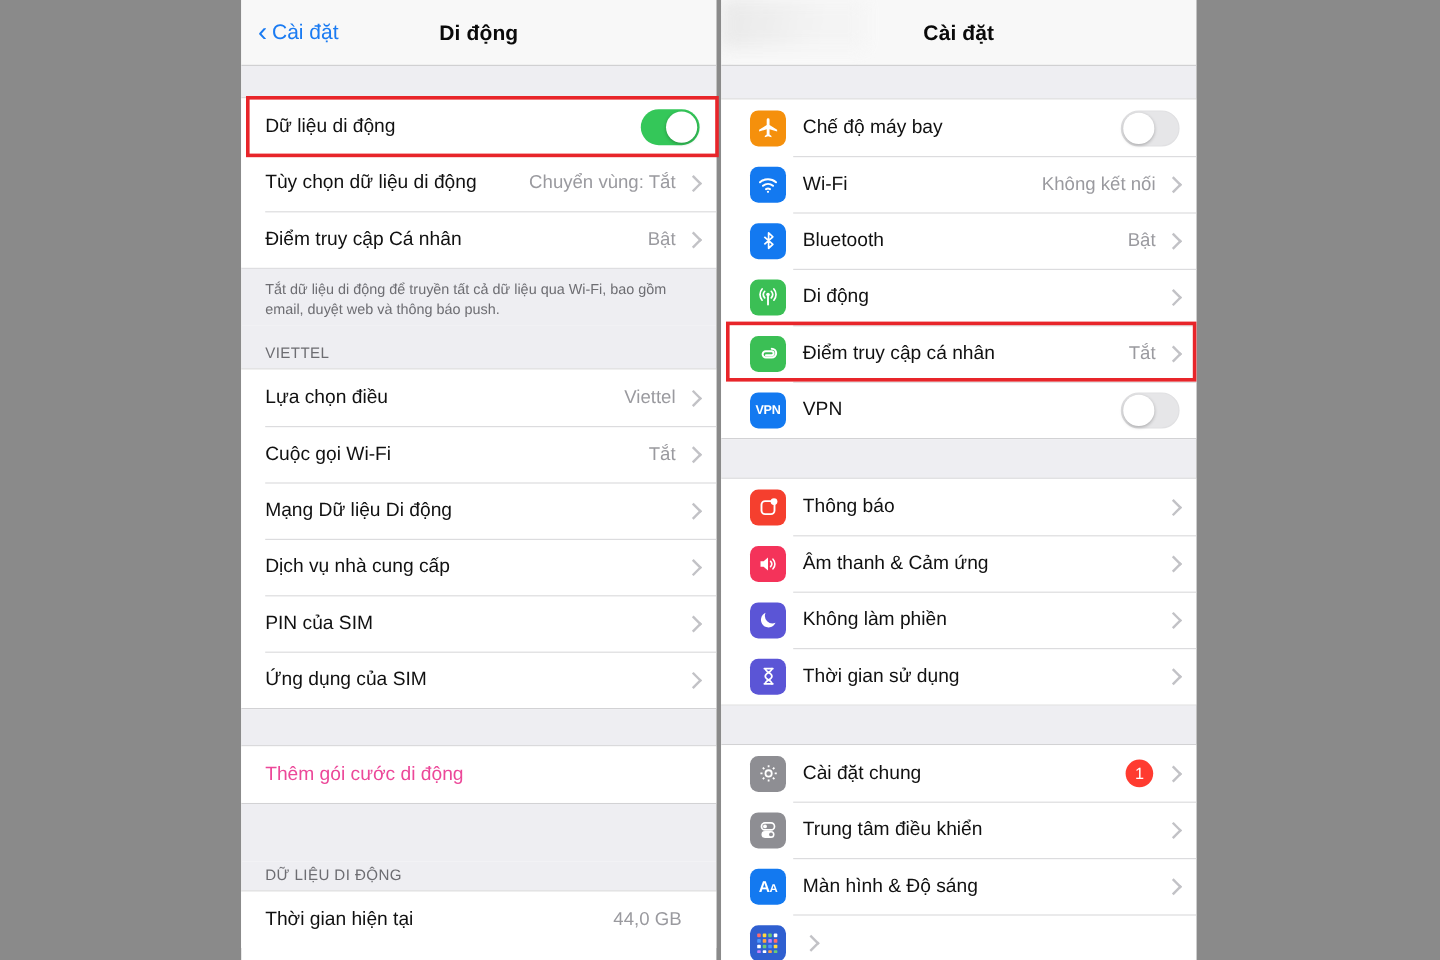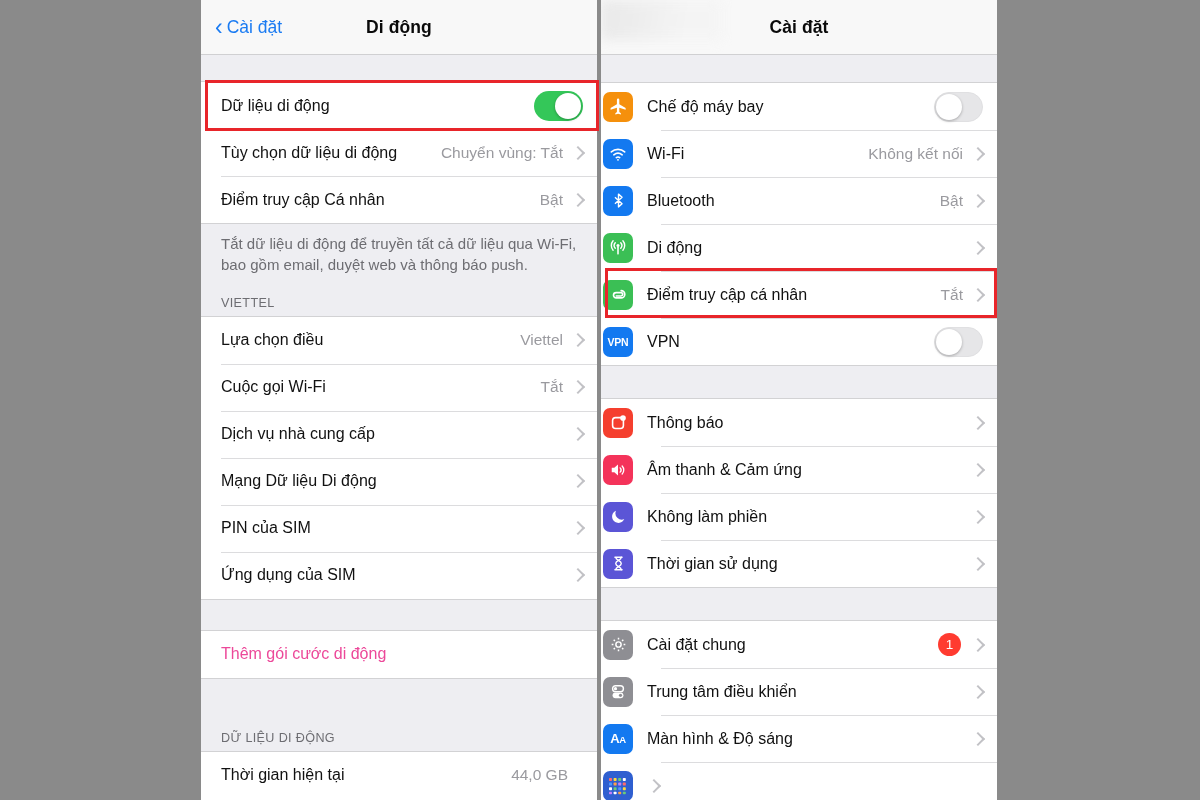--- a/index.html
+++ b/index.html
@@ -38,39 +38,39 @@
 
   
   .gap      { background: #eeeef2; }
   .group    { background: #ffffff; border-top: 1px solid #d2d2d4; border-bottom: 1px solid #d2d2d4; }
   .group.nb { border-bottom: none; }
 
   .row {
     position: relative; display: flex; align-items: center;
     height: 47px; padding-left: 20px; padding-right: 14px; background:#fff;
   }
-  .row.with-icon { padding-left: 2px; }
+  .row.with-icon { padding-left: 24px; }
   .row + .row::before {
     content: ""; position: absolute; left: 20px; right: 0; top: 0;
     height: 1px; background: #dcdcde;
   }
   .row.with-icon + .row.with-icon::before { left: 60px; }
 
   .row-label { font-size: 16px; color: #111; flex: 1 1 auto; white-space: nowrap; }
   .row-label.link { color: #ec4899; }
   .row-value { font-size: 15.5px; color: #9a9a9f; margin-right: 8px; white-space: nowrap; }
   .chev-r {
     width: 10px; height: 10px; border-right: 2px solid #c2c2c6; border-top: 2px solid #c2c2c6;
     transform: rotate(45deg); flex: 0 0 auto; margin-left: 2px;
   }
 
   
   .footnote {
     background: #eeeef2; padding: 9px 20px 4px 20px;
-    font-size: 15px; line-height: 1.42; color: #6d6d72;
+    font-size: 12px; line-height: 1.42; color: #6d6d72;
   }
   .sec-header {
     background: #eeeef2; padding: 16px 20px 6px 20px;
     font-size: 12.6px; color: #6d6d72; letter-spacing: .35px;
   }
 
   
   .toggle { position: relative; width: 49px; height: 30px; border-radius: 15px; flex: 0 0 auto; }
   .toggle.on  { background: #34c759; }
   .toggle.off { background: #e6e6e8; border: 1px solid #e0e0e2; }
@@ -147,25 +147,25 @@
         <div class="row-label">Lựa chọn điều</div>
         <div class="row-value">Viettel</div>
         <div class="chev-r"></div>
       </div>
       <div class="row">
         <div class="row-label">Cuộc gọi Wi-Fi</div>
         <div class="row-value">Tắt</div>
         <div class="chev-r"></div>
       </div>
       <div class="row">
+        <div class="row-label">Mạng Dữ liệu Di động</div>
+        <div class="chev-r"></div>
+      </div>
+      <div class="row">
         <div class="row-label">Dịch vụ nhà cung cấp</div>
-        <div class="chev-r"></div>
-      </div>
-      <div class="row">
-        <div class="row-label">Mạng Dữ liệu Di động</div>
         <div class="chev-r"></div>
       </div>
       <div class="row">
         <div class="row-label">PIN của SIM</div>
         <div class="chev-r"></div>
       </div>
       <div class="row">
         <div class="row-label">Ứng dụng của SIM</div>
         <div class="chev-r"></div>
       </div>

